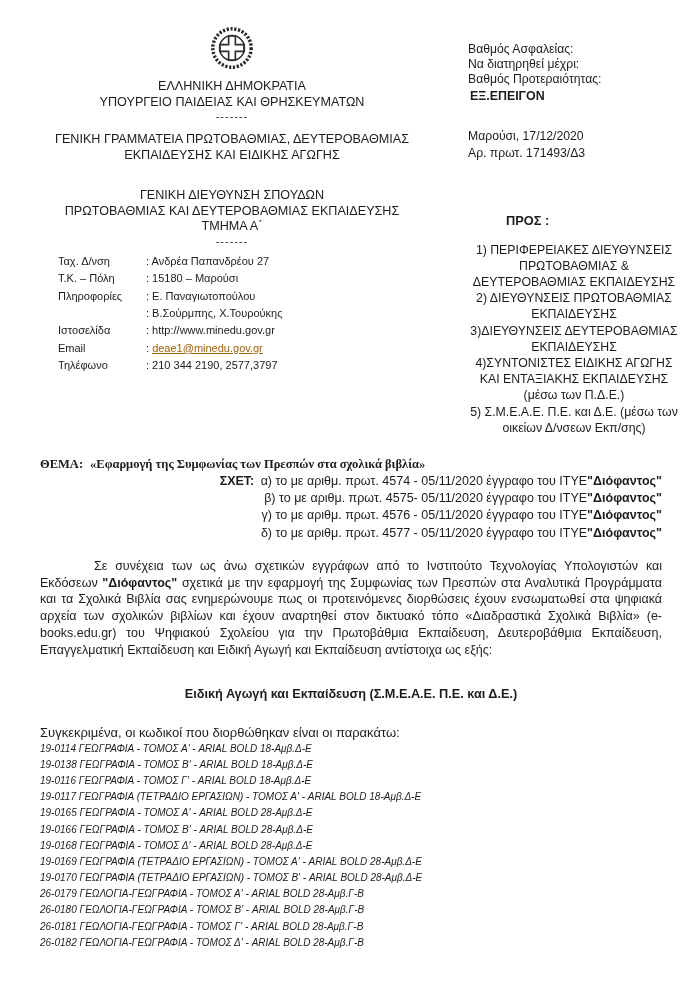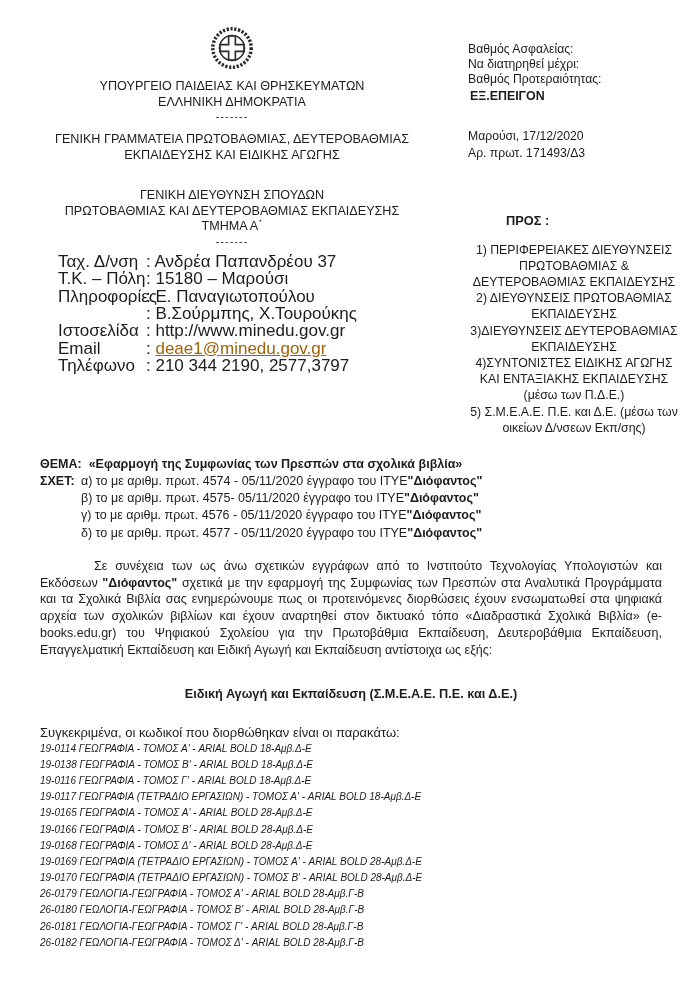--- a/index.html
+++ b/index.html
@@ -7,77 +7,77 @@
     position:relative;width:696px;height:984px;background:#fff;
     font-family:"Liberation Sans",sans-serif;color:#1c1c1c;overflow:hidden;
   }
   
   .header-left{position:absolute;top:24px;left:20px;width:424px;text-align:center;
     font-size:12.6px;line-height:16px;}
   .emblem{display:inline-block;margin-bottom:2px;}
   .divider{font-size:11px;line-height:13px;letter-spacing:1px;color:#2a2a2a;}
   .sec-block{margin-top:8px;}
   .dir-block{margin-top:25px;line-height:15.6px;}
-  .contact{margin-top:5px;margin-left:38px;text-align:left;font-size:17px;line-height:17.4px;}
+  .contact{margin-top:5px;margin-left:38px;text-align:left;font-size:11px;line-height:17.4px;}
   .c-row{display:flex;}
   .c-label{width:88px;flex:none;}
   .c-value{flex:1;}
   .link{color:#a16207;text-decoration:underline;cursor:pointer;}
   
   .header-right{position:absolute;top:42px;left:468px;width:212px;font-size:12.2px;}
   .security{line-height:14.8px;}
   .urgency{font-weight:bold;margin-top:3px;padding-left:2px;font-size:12.4px;}
   .date-block{margin-top:25px;line-height:16.6px;}
   .to-label{font-weight:bold;margin-top:51px;padding-left:38px;font-size:12.8px;}
   .recipients{margin-top:14px;text-align:center;line-height:16.2px;font-size:12.3px;}
   .recipient{margin:0;}
   
   .main{position:absolute;top:456px;left:40px;width:622px;font-size:12.5px;}
-  .theme{font-weight:bold;line-height:17px;}
+  .theme{font-weight:bold;line-height:17px;font-family:Liberation Serif, serif;}
   .theme-label{margin-right:7px;}
   .refs{line-height:17.2px;}
-  .ref-row{display:flex;}
+  .ref-row{display:flex;justify-content:flex-end;}
   .ref-label{width:41px;flex:none;font-weight:bold;}
   .body-p{margin:16px 0 0 0;text-align:justify;text-indent:54px;line-height:16.8px;}
   .section-heading{margin-top:28px;text-align:center;font-weight:bold;font-size:12.7px;}
   .codes-intro{margin-top:24px;line-height:16.2px;font-size:13px;}
   .codes{line-height:16.15px;font-size:10px;font-style:italic;}
   b{font-weight:bold;}
 </style>
 </head>
 <body>
 
 <div class="page">
 
   <div class="header-left">
     <span class="emblem">
       <svg width="48" height="48" viewBox="0 0 50 50">
         <circle cx="25" cy="25" r="20" fill="none" stroke="#2a2a2a" stroke-width="3.6" stroke-dasharray="2.3 1.7"></circle>
         <circle cx="25" cy="25" r="13" fill="#ffffff" stroke="#2a2a2a" stroke-width="1.6"></circle>
         <path d="M21.5 12.5 h7 v9 h9 v7 h-9 v9 h-7 v-9 h-9 v-7 h9 z" fill="#ffffff" stroke="#2a2a2a" stroke-width="1.7"></path>
       </svg>
     </span>
+    <div>ΕΛΛΗΝΙΚΗ ΔΗΜΟΚΡΑΤΙΑ</div>
     <div>ΥΠΟΥΡΓΕΙΟ  ΠΑΙΔΕΙΑΣ ΚΑΙ ΘΡΗΣΚΕΥΜΑΤΩΝ</div>
-    <div>ΕΛΛΗΝΙΚΗ ΔΗΜΟΚΡΑΤΙΑ</div>
     <div class="divider">-------</div>
     <div class="sec-block">
       <div>ΓΕΝΙΚΗ ΓΡΑΜΜΑΤΕΙΑ ΠΡΩΤΟΒΑΘΜΙΑΣ, ΔΕΥΤΕΡΟΒΑΘΜΙΑΣ</div>
       <div>ΕΚΠΑΙΔΕΥΣΗΣ ΚΑΙ ΕΙΔΙΚΗΣ ΑΓΩΓΗΣ</div>
     </div>
     <div class="dir-block">
       <div>ΓΕΝΙΚΗ ΔΙΕΥΘΥΝΣΗ ΣΠΟΥΔΩΝ</div>
       <div>ΠΡΩΤΟΒΑΘΜΙΑΣ ΚΑΙ ΔΕΥΤΕΡΟΒΑΘΜΙΑΣ  ΕΚΠΑΙΔΕΥΣΗΣ</div>
       <div>ΤΜΗΜΑ Α΄</div>
     </div>
     <div class="divider">-------</div>
 
     <div class="contact">
       <div class="c-row">
         <span class="c-label">Ταχ. Δ/νση</span>
-        <span class="c-value">: Ανδρέα Παπανδρέου 37</span>
+        <span class="c-value">: Ανδρέα Παπανδρέου 27</span>
       </div>
       <div class="c-row">
         <span class="c-label">Τ.Κ. – Πόλη</span>
         <span class="c-value">: 15180 – Μαρούσι</span>
       </div>
       <div class="c-row">
         <span class="c-label">Πληροφορίες</span>
         <span class="c-value">: Ε. Παναγιωτοπούλου</span>
       </div>
       <div class="c-row">

